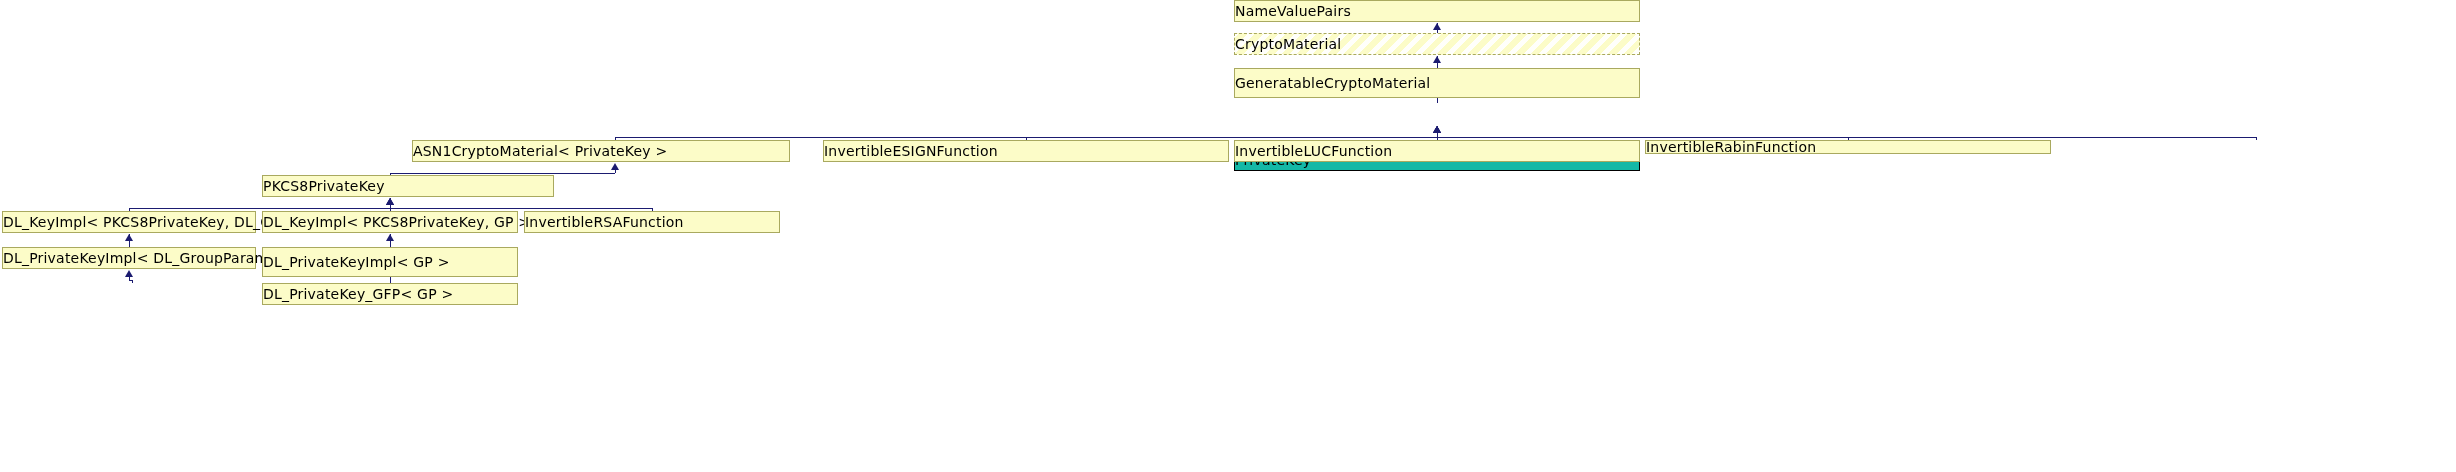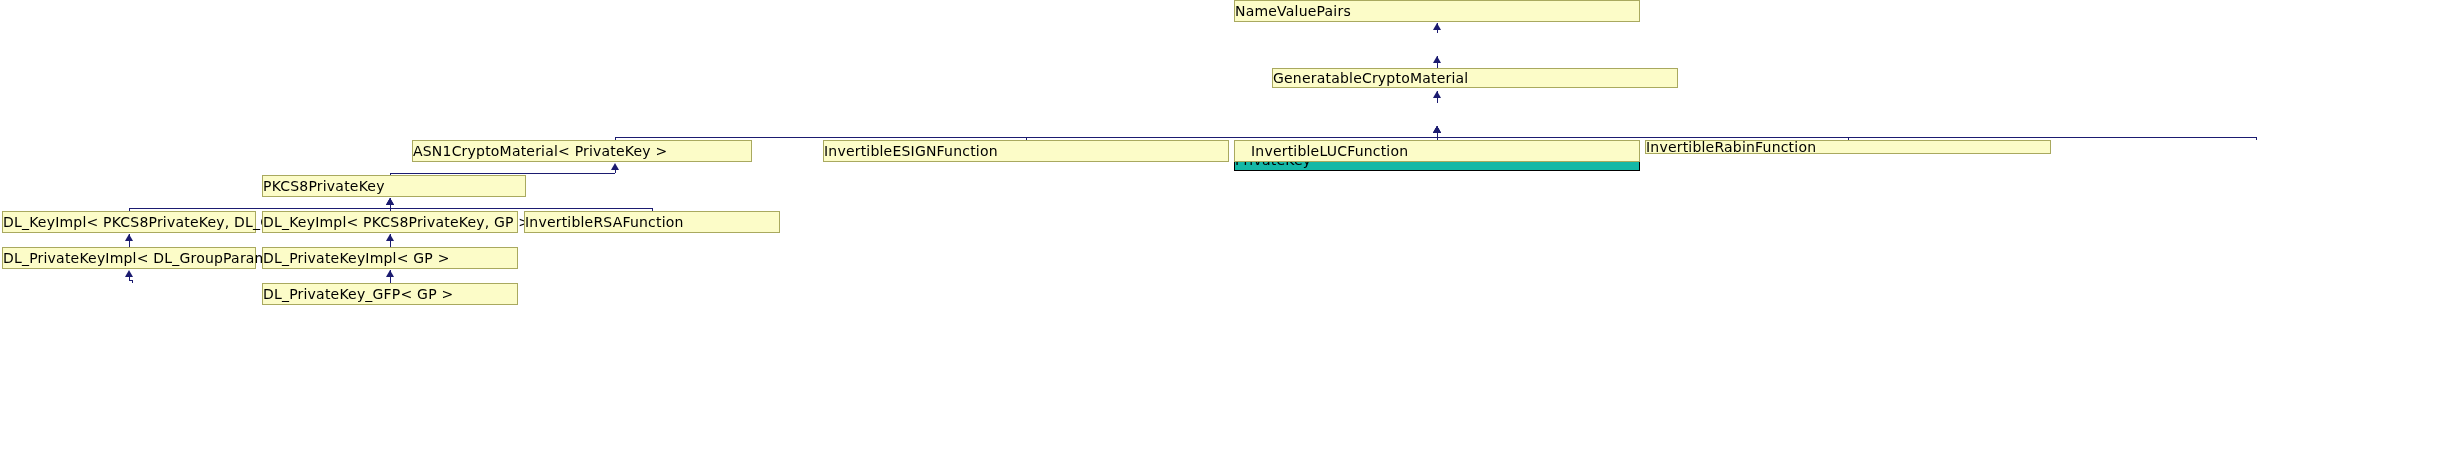--- a/index.html
+++ b/index.html
@@ -74,54 +74,57 @@
     z-index: 2;
   }
 </style>
 </head>
 <body>
 
 <div id="diagram">
     <div class="node kind-normal" style="left: 1234px; top: 0px; width: 406px; height: 22px;">
       <span class="label">NameValuePairs</span>
     </div>
-    <div class="node kind-normal" style="left: 1234px; top: 68px; width: 406px; height: 20px; margin-left: 38px;">
+    <div class="node kind-abstract" style="left: 1234px; top: 33px; width: 406px; height: 22px;">
+      <span class="label">CryptoMaterial</span>
+    </div>
+    <div class="node kind-normal" style="left: 1234px; top: 68px; width: 406px; height: 30px;">
       <span class="label">GeneratableCryptoMaterial</span>
     </div>
     <div class="node kind-current" style="left: 1234px; top: 103px; width: 406px; height: 22px;">
       <span class="label">PrivateKey</span>
     </div>
-    <div class="node kind-normal" style="left: 412px; top: 140px; width: 340px; height: 22px;">
+    <div class="node kind-normal" style="left: 412px; top: 140px; width: 378px; height: 22px;">
       <span class="label">ASN1CryptoMaterial&lt; PrivateKey &gt;</span>
     </div>
     <div class="node kind-normal" style="left: 823px; top: 140px; width: 406px; height: 22px;">
       <span class="label">InvertibleESIGNFunction</span>
     </div>
-    <div class="node kind-normal" style="left: 1234px; top: 140px; width: 406px; height: 22px; padding-left: 16px;">
+    <div class="node kind-normal" style="left: 1234px; top: 140px; width: 406px; height: 22px;">
       <span class="label">InvertibleLUCFunction</span>
     </div>
     <div class="node kind-normal" style="left: 1645px; top: 140px; width: 406px; height: 14px;">
       <span class="label">InvertibleRabinFunction</span>
     </div>
-    <div class="node kind-normal" style="left: 262px; top: 175px; width: 264px; height: 22px;">
+    <div class="node kind-normal" style="left: 262px; top: 175px; width: 292px; height: 22px;">
       <span class="label">PKCS8PrivateKey</span>
     </div>
     <div class="node kind-normal" style="left: 2px; top: 211px; width: 254px; height: 22px;">
       <span class="label">DL_KeyImpl&lt; PKCS8PrivateKey, DL_GroupParameters_EC&lt; EC &gt; &gt;</span>
     </div>
     <div class="node kind-normal" style="left: 262px; top: 211px; width: 256px; height: 22px;">
       <span class="label">DL_KeyImpl&lt; PKCS8PrivateKey, GP &gt;</span>
     </div>
     <div class="node kind-normal" style="left: 524px; top: 211px; width: 256px; height: 22px;">
       <span class="label">InvertibleRSAFunction</span>
     </div>
     <div class="node kind-normal" style="left: 2px; top: 247px; width: 254px; height: 22px;">
       <span class="label">DL_PrivateKeyImpl&lt; DL_GroupParameters_EC&lt; EC &gt; &gt;</span>
     </div>
-    <div class="node kind-normal" style="left: 262px; top: 247px; width: 256px; height: 22px;">
+    <div class="node kind-normal" style="left: 262px; top: 247px; width: 256px; height: 30px;">
       <span class="label">DL_PrivateKeyImpl&lt; GP &gt;</span>
     </div>
     <div class="node kind-normal" style="left: 262px; top: 283px; width: 256px; height: 22px;">
       <span class="label">DL_PrivateKey_GFP&lt; GP &gt;</span>
     </div>
     <div class="edge v" style="left: 1437px; top: 23px; height: 10px;"></div>
     <div class="arrow" style="left: 1433px; top: 23px;"></div>
     <div class="edge v" style="left: 1437px; top: 56px; height: 12px;"></div>
     <div class="arrow" style="left: 1433px; top: 56px;"></div>
     <div class="edge v" style="left: 1437px; top: 91px; height: 12px;"></div>

